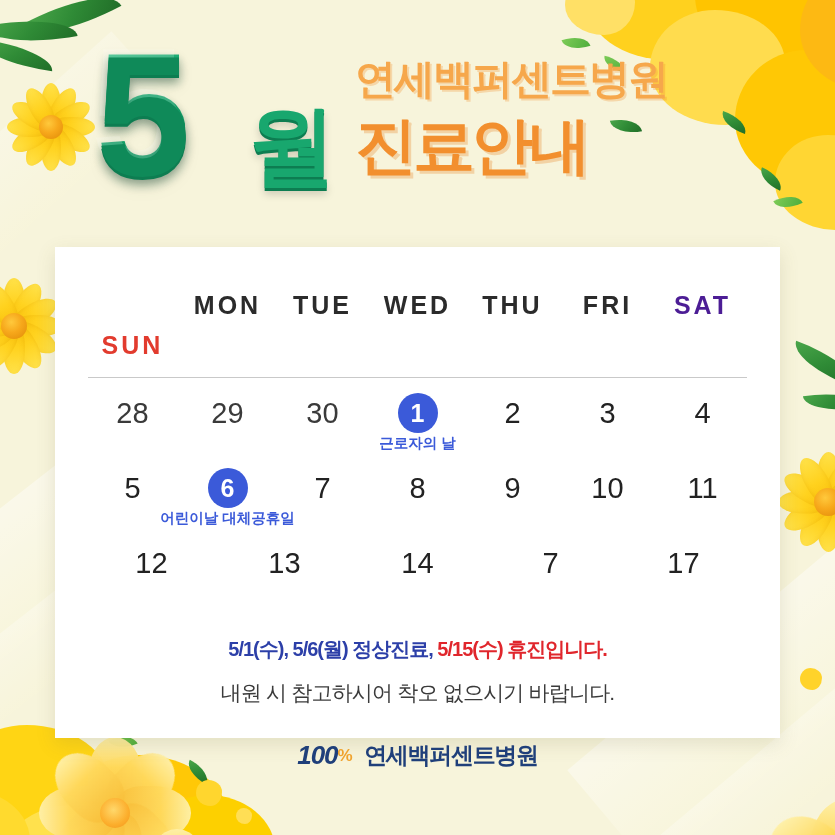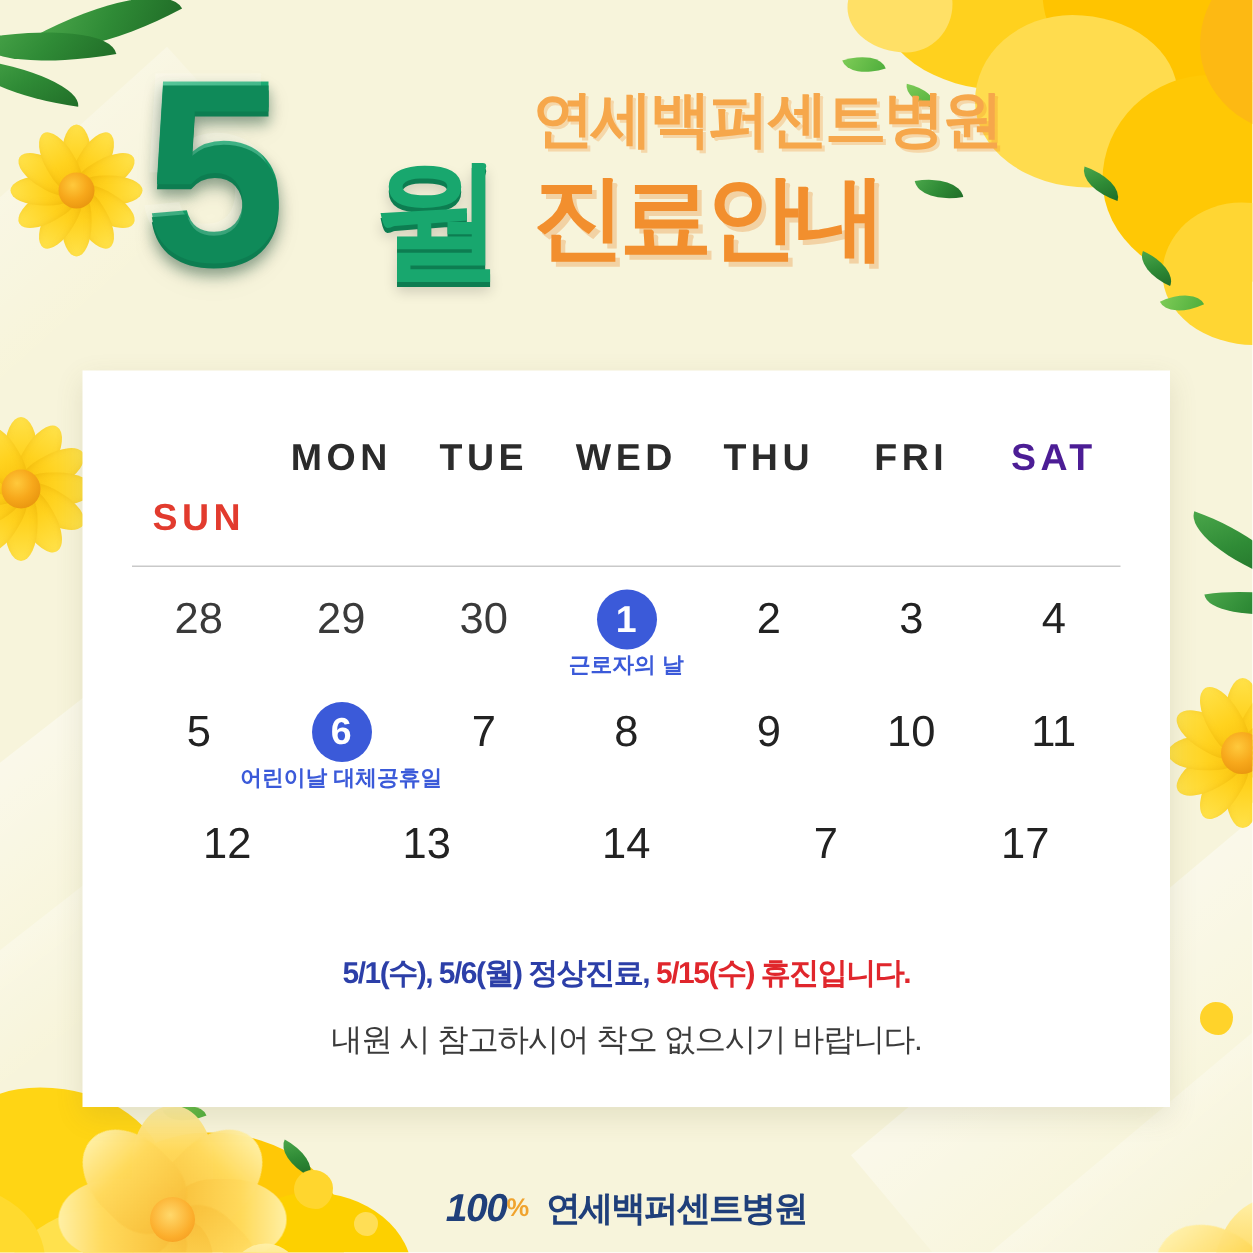--- a/index.html
+++ b/index.html
@@ -214,21 +214,21 @@
   .notice-main .blue { color:#2c3fa8; }
   .notice-main .red  { color:#e0262c; }
   .notice-sub {
     margin-top:11px;
     font-size:21px; font-weight:400; letter-spacing:-0.8px;
     color:#3b3b3b;
   }
 
   
   .footer {
-    position:absolute; left:0; right:0; top:790px;
+    position:absolute; left:0; right:0; top:740px;
     text-align:center;
     white-space:nowrap;
   }
   .footer-mark {
     display:inline-block;
     font-size:26px; font-weight:bold;
     font-style:italic;
     color:#1f3f7a;
     letter-spacing:-1px;
     vertical-align:middle;

